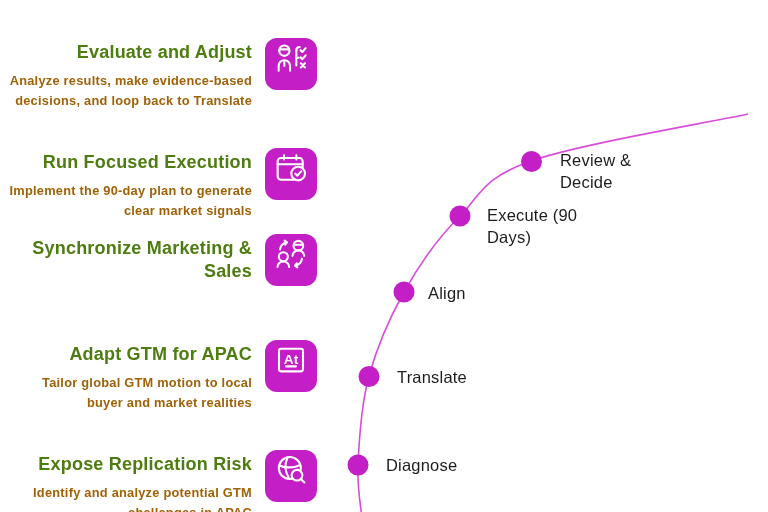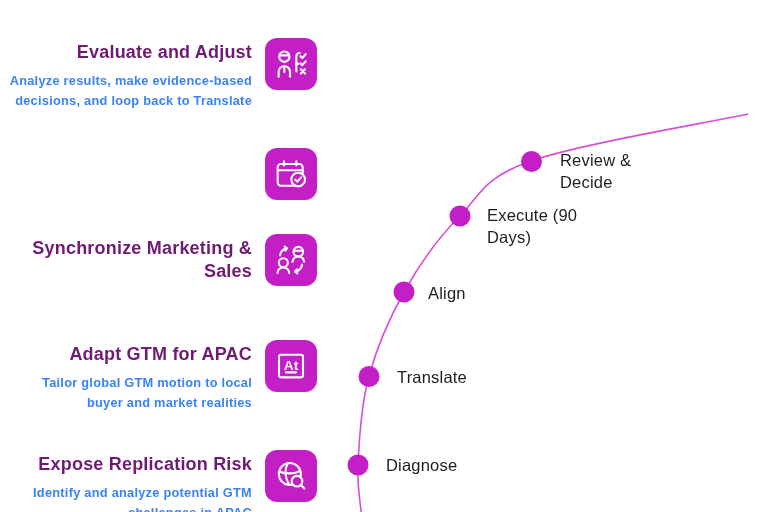--- a/index.html
+++ b/index.html
@@ -11,29 +11,29 @@
   }
   .stage{position:absolute;inset:0;width:768px;height:512px;}
 
   
   .step-row{
     position:absolute;left:6px;width:311px;
     display:flex;flex-direction:row;justify-content:flex-end;align-items:flex-start;gap:13px;
   }
   .step-text{width:246px;text-align:right;padding-top:3px;}
   .step-title{
-    font-size:18px;font-weight:700;line-height:23px;letter-spacing:.2px;color:#701a75;
+    font-size:18px;font-weight:700;line-height:23px;letter-spacing:.2px;color:#4d7c0f;
   }
   .step-desc{
     margin-top:7px;font-size:12.8px;font-weight:700;line-height:19.5px;
-    letter-spacing:.25px;color:#3b82f6;
+    letter-spacing:.25px;color:#a16207;
   }
   .step-icon{
     flex:0 0 52px;width:52px;height:52px;border-radius:12px;
-    background:#C41FC6;display:flex;align-items:center;justify-content:center;
+    background:#C41FC6;display:flex;justify-content:center;
   }
   .step-icon svg{width:40px;height:40px;display:block;}
   .ic{fill:none;stroke:#ffffff;stroke-width:1.25;stroke-linecap:round;stroke-linejoin:round;}
   .ic-fillbg{fill:#C41FC6;stroke:#ffffff;stroke-width:1.25;}
   .ic-text{fill:#ffffff;font-family:"Liberation Sans",sans-serif;font-weight:700;}
 
   #row-1{top:38px;} #row-2{top:148px;} #row-3{top:234px;} #row-4{top:340px;} #row-5{top:450px;}
 
   
   .curve-svg{position:absolute;left:0;top:0;pointer-events:none;}
@@ -90,20 +90,24 @@
         <path class="ic" d="M17.2 5.4 c-1.4 0-2 .7-2 2.1 V16.5"></path>
         <path class="ic" d="M15.2 11.9 h1.3"></path>
         <path class="ic" d="M17.7 7.3 l1.1 1.1 L20.8 6.1"></path>
         <path class="ic" d="M17.7 11.6 l1.1 1.1 L20.8 10.4"></path>
         <path class="ic" d="M17.9 15.2 l2.5 2.5 M20.4 15.2 l-2.5 2.5"></path>
       </svg>
     </div>
   </div>
 
   <div class="step-row" id="row-2">
+    <div class="step-text">
+      <div class="step-title">Run Focused Execution</div>
+      <div class="step-desc">Implement the 90-day plan to generate clear market signals</div>
+    </div>
     <div class="step-icon">
       <svg viewBox="0 0 24 24">
         <rect class="ic" x="4" y="6" width="15" height="13" rx="2"></rect>
         <path class="ic" d="M4 9.7 H19"></path>
         <path class="ic" d="M7.8 4.3 v2.6 M15.2 4.3 v2.6"></path>
         <circle class="ic-fillbg" cx="16.3" cy="15.3" r="4.1"></circle>
         <path class="ic" d="M14.6 15.4 l1.2 1.2 l2.3-2.6"></path>
       </svg>
     </div>
   </div>

